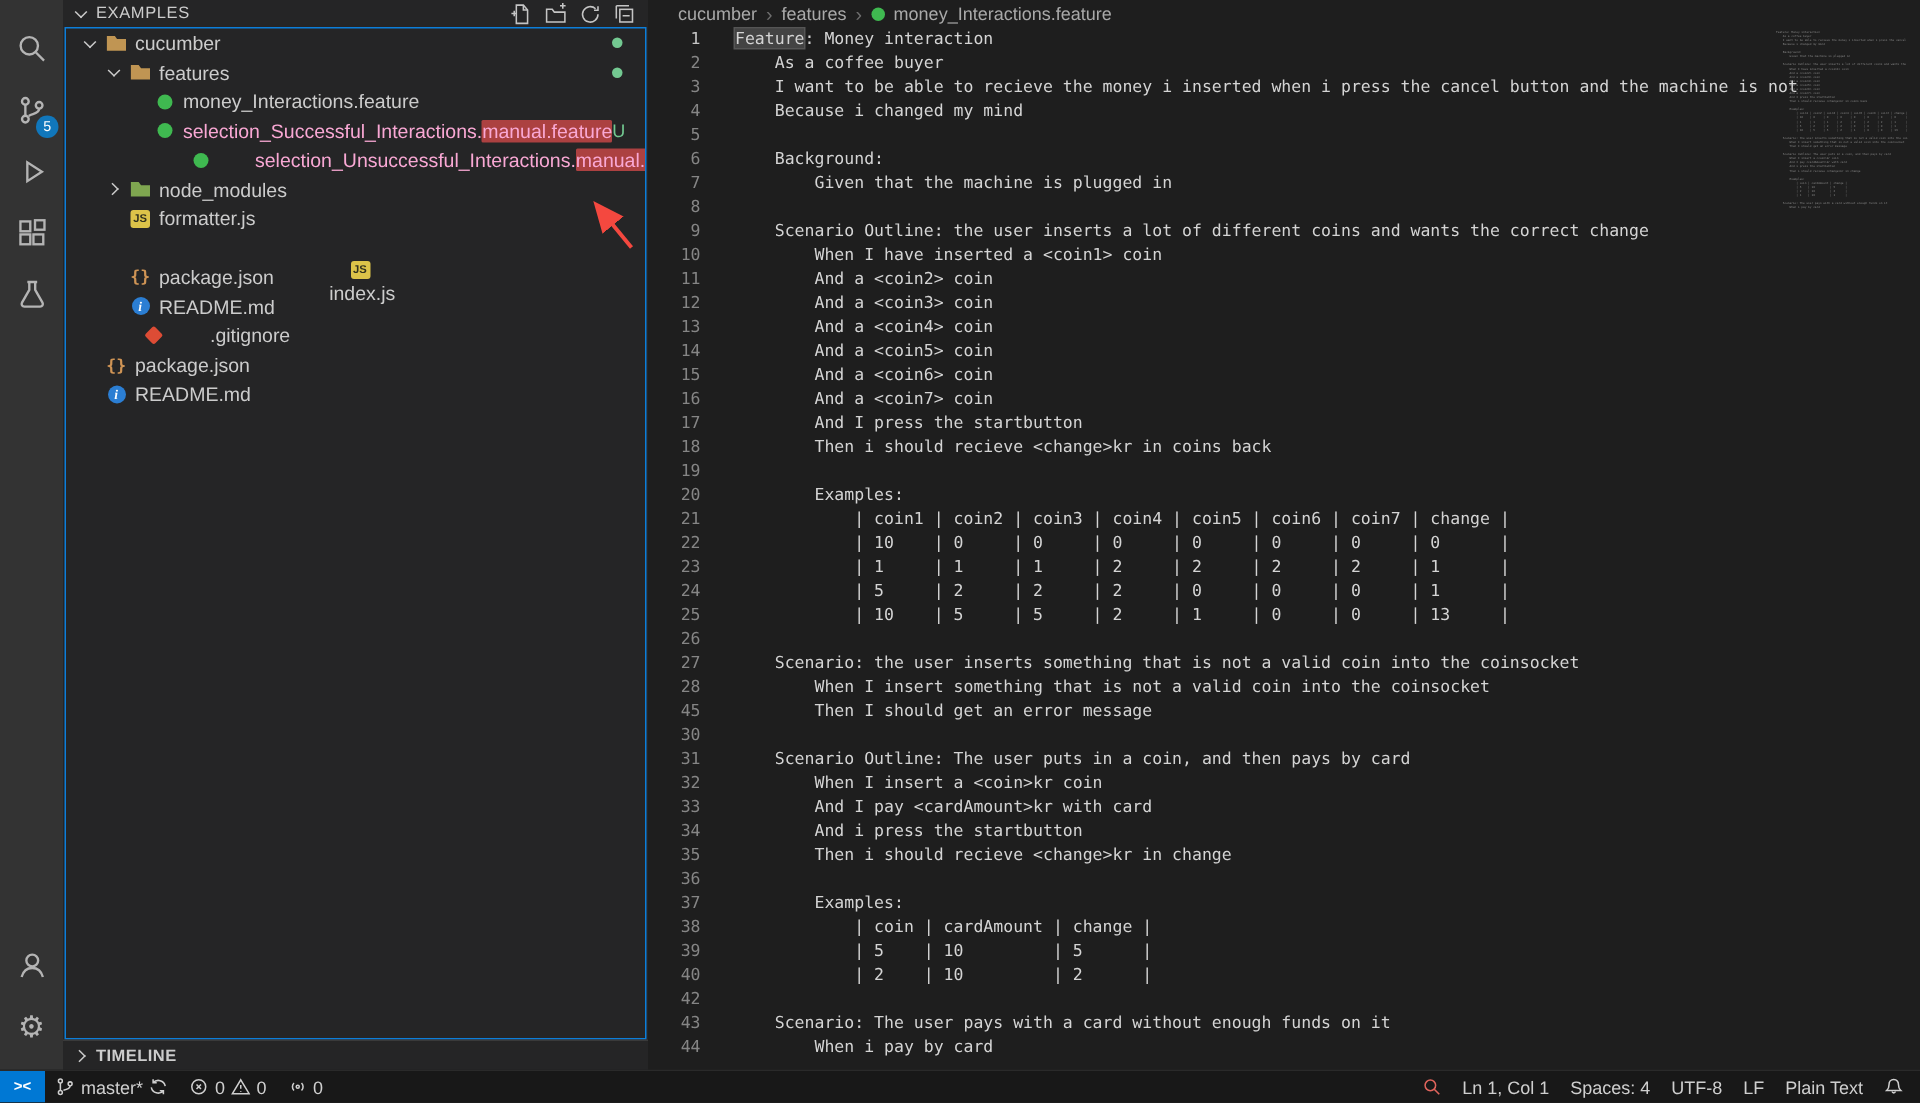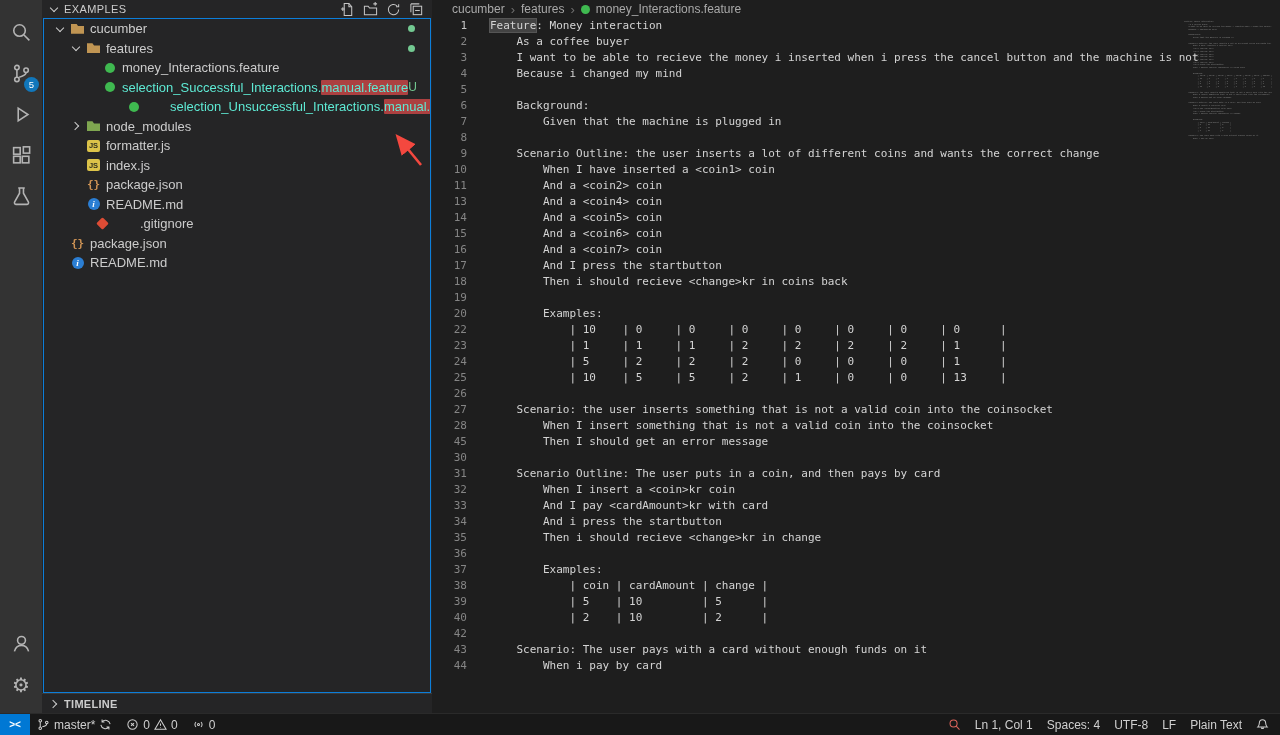--- a/index.html
+++ b/index.html
@@ -28,21 +28,21 @@
   .twistie.right::before{content:"";width:5px;height:5px;border-right:1.3px solid #cccccc;border-bottom:1.3px solid #cccccc;transform:rotate(-45deg);margin-left:-2px}
   .ficon{width:17px;height:16px;display:flex;align-items:center;justify-content:center;flex:none;margin:0 4px 0 1px}
   .ficon.folder::before{content:"";width:13px;height:10px;background:#c09553;clip-path:polygon(0 0,42% 0,54% 22%,100% 22%,100% 100%,0 100%)}
   .ficon.folder-green::before{content:"";width:13px;height:10px;background:#7fa650;clip-path:polygon(0 0,42% 0,54% 22%,100% 22%,100% 100%,0 100%)}
   .ficon.cucumber::before{content:"";width:10px;height:10px;border-radius:50%;background:#3fb950}
   .ficon.js::before{content:"JS";width:13px;height:12px;background:#dcc349;color:#32321e;font-size:7.5px;font-weight:700;border-radius:2px;display:flex;align-items:center;justify-content:center}
   .ficon.json::before{content:"{}";color:#cf9455;font-weight:700;font-size:11px;font-family:"DejaVu Sans Mono",monospace}
   .ficon.info::before{content:"i";width:12px;height:12px;border-radius:50%;background:#2b7ed3;color:#fff;font-size:9px;font-style:italic;font-weight:700;display:flex;align-items:center;justify-content:center;font-family:"Liberation Serif",serif}
   .ficon.git::before{content:"";width:9px;height:9px;background:#dd4c35;transform:rotate(45deg);border-radius:1.5px}
   .tlabel{color:#cccccc}
-  .tlabel.untracked{color:#5eead4}
+  .tlabel.untracked{color:#f9a8d4}
   .match{background:rgba(210,73,73,0.78);border-radius:1px}
   .badge-dot{margin-left:auto;width:7px;height:7px;border-radius:50%;background:#73c991;flex:none}
   .badge-letter{margin-left:auto;color:#73c991;font-size:12px;flex:none}
   .sb-section{height:20px;display:flex;align-items:center;border-top:1px solid #3a3a3a;font-size:11px;font-weight:700;letter-spacing:.3px;padding-left:4px;flex:none;cursor:pointer}
   .sb-section span.lbl{margin-left:2px}
 
   
   .editor{flex:1;position:relative;background:#1e1e1e;overflow:hidden}
   .breadcrumbs{height:18px;display:flex;align-items:center;padding-left:20px;font-size:12px;color:#a9a9a9;gap:6px}
   .crumb{cursor:pointer}
@@ -187,21 +187,21 @@
         <div class="tree-row" style="padding-left: 24px;">
           <span class="twistie right"></span>
           <span class="ficon folder-green"></span>
           <span class="tlabel">node_modules</span>
         </div>
         <div class="tree-row" style="padding-left: 24px;">
           <span class="twistie"></span>
           <span class="ficon js"></span>
           <span class="tlabel">formatter.js</span>
         </div>
-        <div class="tree-row" style="padding-left: 24px;">
+        <div class="tree-row" style="padding-left: 24px; flex-direction: column;">
           <span class="twistie"></span>
           <span class="ficon js"></span>
           <span class="tlabel">index.js</span>
         </div>
         <div class="tree-row" style="padding-left: 24px;">
           <span class="twistie"></span>
           <span class="ficon json"></span>
           <span class="tlabel">package.json</span>
         </div>
         <div class="tree-row" style="padding-left: 24px;">
@@ -246,28 +246,30 @@
           <div class="code-line"><span class="ln">2</span><span class="lc">    As a coffee buyer</span></div>
           <div class="code-line"><span class="ln">3</span><span class="lc">    I want to be able to recieve the money i inserted when i press the cancel button and the machine is not</span></div>
           <div class="code-line"><span class="ln">4</span><span class="lc">    Because i changed my mind</span></div>
           <div class="code-line"><span class="ln">5</span><span class="lc"></span></div>
           <div class="code-line"><span class="ln">6</span><span class="lc">    Background:</span></div>
           <div class="code-line"><span class="ln">7</span><span class="lc">        Given that the machine is plugged in</span></div>
           <div class="code-line"><span class="ln">8</span><span class="lc"></span></div>
           <div class="code-line"><span class="ln">9</span><span class="lc">    Scenario Outline: the user inserts a lot of different coins and wants the correct change</span></div>
           <div class="code-line"><span class="ln">10</span><span class="lc">        When I have inserted a &lt;coin1&gt; coin</span></div>
           <div class="code-line"><span class="ln">11</span><span class="lc">        And a &lt;coin2&gt; coin</span></div>
+          <div class="code-line"><span class="ln">12</span><span class="lc">        And a &lt;coin3&gt; coin</span></div>
           <div class="code-line"><span class="ln">13</span><span class="lc">        And a &lt;coin4&gt; coin</span></div>
           <div class="code-line"><span class="ln">14</span><span class="lc">        And a &lt;coin5&gt; coin</span></div>
           <div class="code-line"><span class="ln">15</span><span class="lc">        And a &lt;coin6&gt; coin</span></div>
           <div class="code-line"><span class="ln">16</span><span class="lc">        And a &lt;coin7&gt; coin</span></div>
           <div class="code-line"><span class="ln">17</span><span class="lc">        And I press the startbutton</span></div>
           <div class="code-line"><span class="ln">18</span><span class="lc">        Then i should recieve &lt;change&gt;kr in coins back</span></div>
           <div class="code-line"><span class="ln">19</span><span class="lc"></span></div>
           <div class="code-line"><span class="ln">20</span><span class="lc">        Examples:</span></div>
+          <div class="code-line"><span class="ln">21</span><span class="lc">            | coin1 | coin2 | coin3 | coin4 | coin5 | coin6 | coin7 | change |</span></div>
           <div class="code-line"><span class="ln">22</span><span class="lc">            | 10    | 0     | 0     | 0     | 0     | 0     | 0     | 0      |</span></div>
           <div class="code-line"><span class="ln">23</span><span class="lc">            | 1     | 1     | 1     | 2     | 2     | 2     | 2     | 1      |</span></div>
           <div class="code-line"><span class="ln">24</span><span class="lc">            | 5     | 2     | 2     | 2     | 0     | 0     | 0     | 1      |</span></div>
           <div class="code-line"><span class="ln">25</span><span class="lc">            | 10    | 5     | 5     | 2     | 1     | 0     | 0     | 13     |</span></div>
           <div class="code-line"><span class="ln">26</span><span class="lc"></span></div>
           <div class="code-line"><span class="ln">27</span><span class="lc">    Scenario: the user inserts something that is not a valid coin into the coinsocket</span></div>
           <div class="code-line"><span class="ln">28</span><span class="lc">        When I insert something that is not a valid coin into the coinsocket</span></div>
           <div class="code-line"><span class="ln">45</span><span class="lc">        Then I should get an error message</span></div>
           <div class="code-line"><span class="ln">30</span><span class="lc"></span></div>
           <div class="code-line"><span class="ln">31</span><span class="lc">    Scenario Outline: The user puts in a coin, and then pays by card</span></div>

